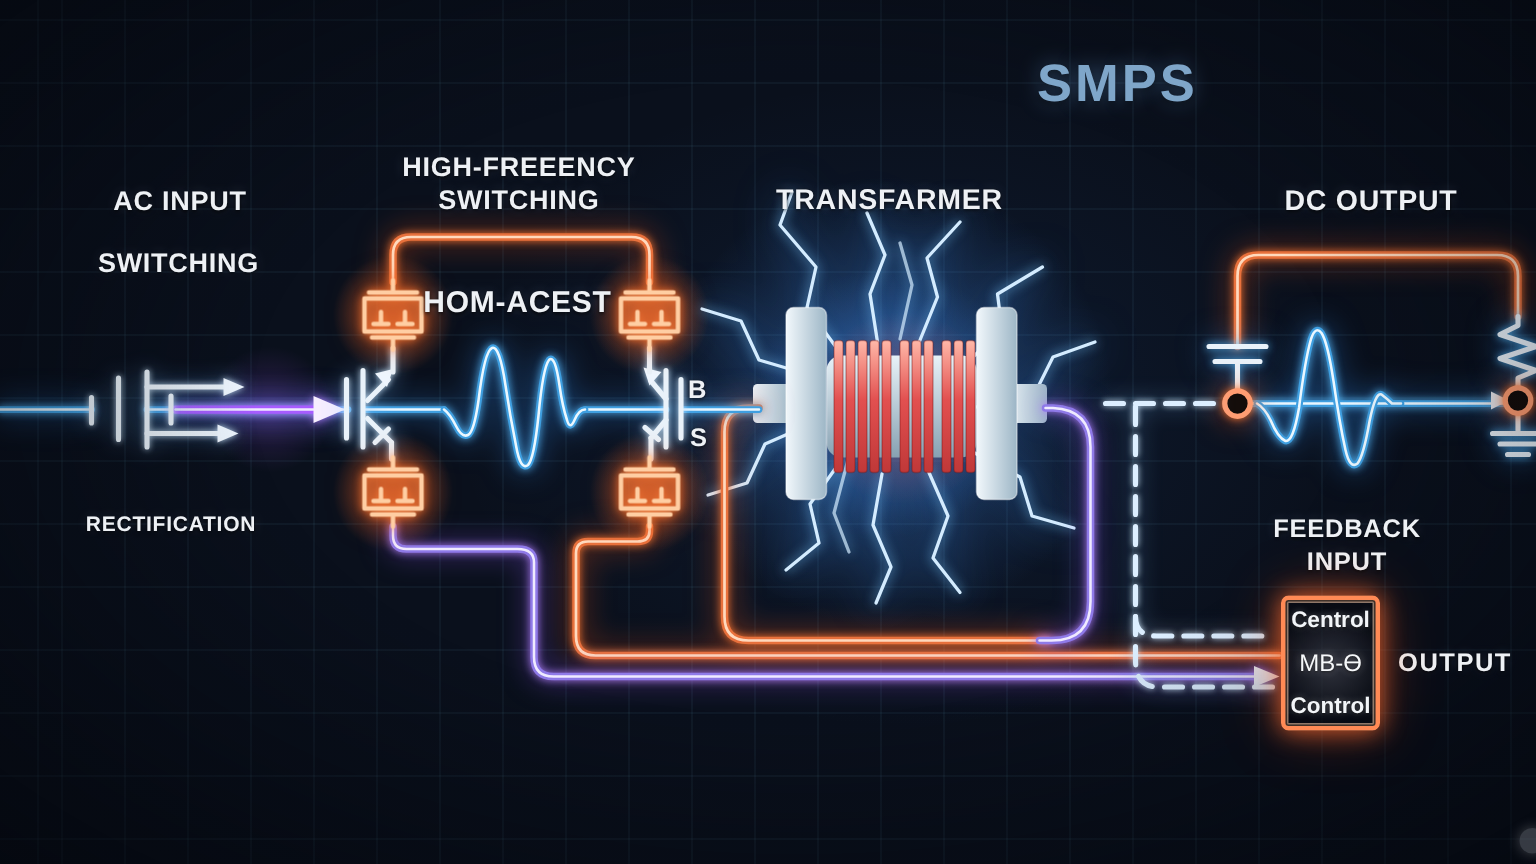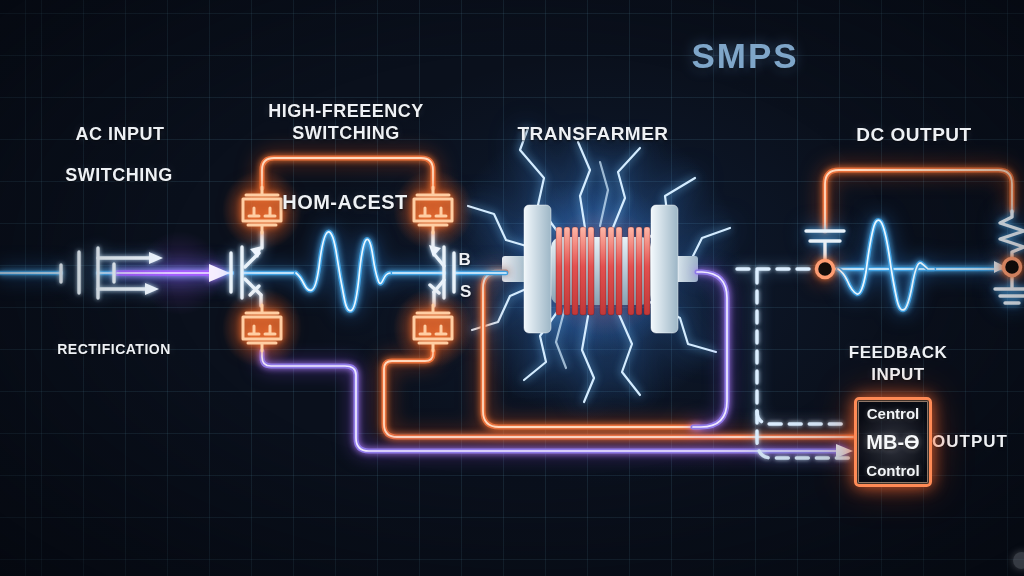--- a/index.html
+++ b/index.html
@@ -27,30 +27,30 @@
   .gO{filter:drop-shadow(0 0 3px rgba(255,120,50,.95)) drop-shadow(0 0 10px rgba(255,90,20,.55));}
   .gB{filter:drop-shadow(0 0 3px rgba(90,190,255,.95)) drop-shadow(0 0 10px rgba(50,150,255,.55));}
   .gP{filter:drop-shadow(0 0 3px rgba(180,130,255,.95)) drop-shadow(0 0 9px rgba(150,90,255,.5));}
   .gW{filter:drop-shadow(0 0 2px rgba(210,235,255,.9)) drop-shadow(0 0 7px rgba(120,190,255,.45));}
   .gL{filter:drop-shadow(0 0 4px rgba(120,200,255,.9)) drop-shadow(0 0 14px rgba(60,150,255,.7));}
   .lbl{position:absolute;transform:translateX(-50%);font-weight:700;color:#eef1f5;
     text-align:center;letter-spacing:.5px;white-space:nowrap;font-size:18px;line-height:22px;
     text-shadow:0 1px 3px rgba(0,0,0,.85), 0 0 7px rgba(190,210,255,.18);}
   .title{font-size:35px;line-height:36px;letter-spacing:2px;color:#7fa6c9;
     text-shadow:0 0 14px rgba(100,150,210,.45),0 2px 4px rgba(0,0,0,.7);}
-  .fbox{position:absolute;left:854px;top:397px;width:78px;height:90px;box-sizing:border-box;
+  .fbox{position:absolute;left:854px;top:397px;width:66px;height:90px;box-sizing:border-box;
     border:3px solid #ff8a55;border-radius:5px;
     background:radial-gradient(circle at 50% 52%, rgba(125,125,140,.34), rgba(10,12,18,.15) 72%), rgba(8,10,16,.55);
     box-shadow:0 0 16px rgba(255,110,50,.8),0 0 38px rgba(255,90,30,.35),
       inset 0 0 0 1px rgba(30,20,14,.7), inset 0 0 0 2px rgba(255,210,175,.55);
     display:flex;flex-direction:column;justify-content:space-between;align-items:center;
     padding:6px 0 5px 0;}
   .fbox .r1,.fbox .r3{font-size:15px;font-weight:700;color:#f2f5f8;line-height:16px;
     text-shadow:0 0 5px rgba(255,255,255,.3),0 1px 2px rgba(0,0,0,.8);}
-  .fbox .r2{font-size:20px;font-weight:700;color:#f6f8fa;line-height:21px;
+  .fbox .r2{font-size:16px;font-weight:400;color:#f6f8fa;line-height:21px;
     text-shadow:0 0 6px rgba(255,255,255,.35),0 1px 2px rgba(0,0,0,.8);}
   .dot{position:absolute;left:1013px;top:552px;width:17px;height:17px;border-radius:50%;
     background:rgba(230,235,245,.22);box-shadow:0 0 9px rgba(255,255,255,.25);}
 </style>
 </head>
 <body>
 
 <div class="stage">
 
 <svg width="1024" height="576" viewBox="0 0 1024 576">

